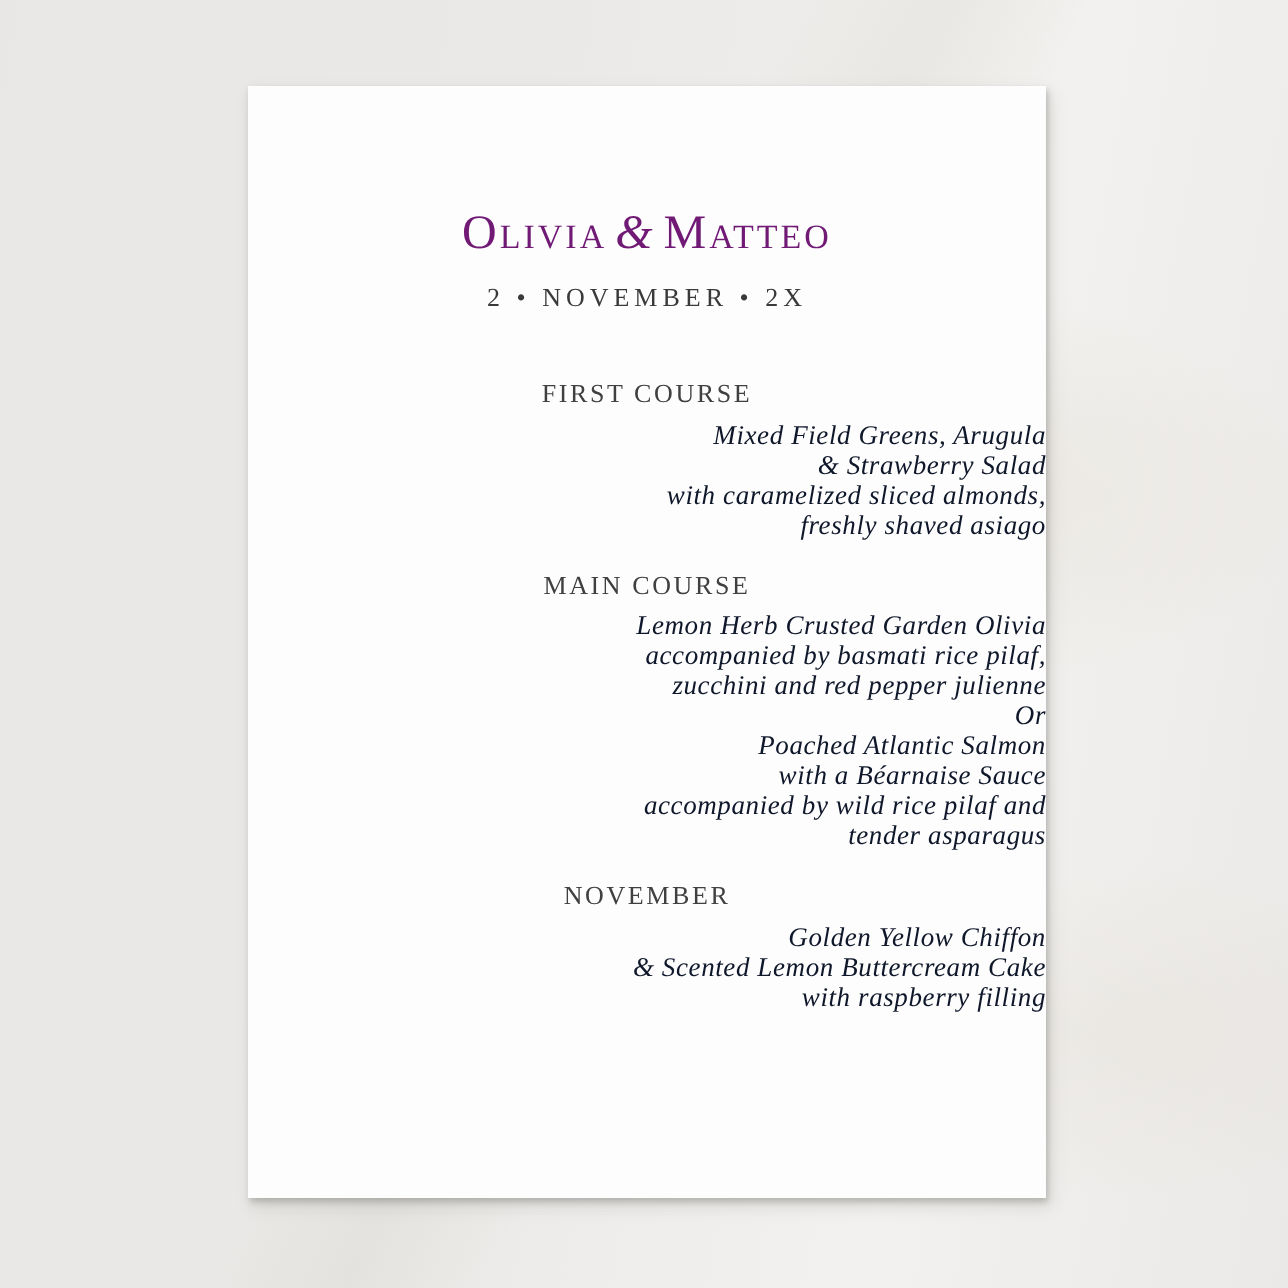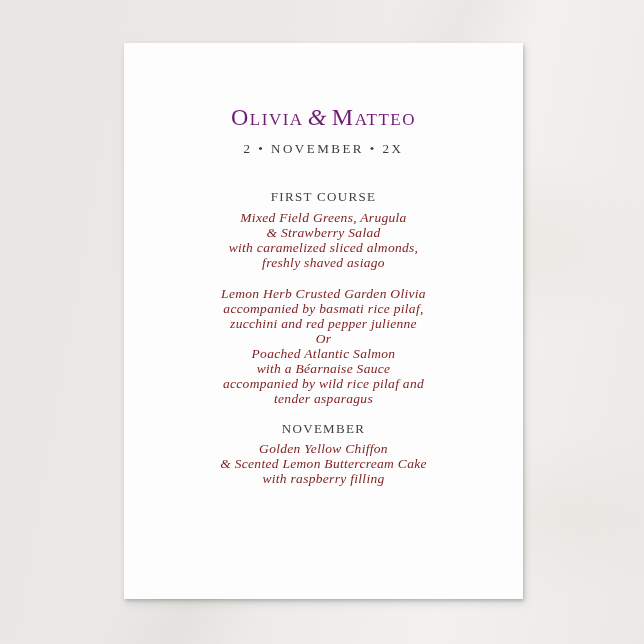--- a/index.html
+++ b/index.html
@@ -73,22 +73,23 @@
     line-height: 13.5px;
     letter-spacing: 1.3px;
     color: #404040;
     margin-bottom: 6px;
   }
 
   .section-line {
     font-style: italic;
     font-size: 13.5px;
     line-height: 15px;
-    color: #7f1d1d;
+    color: #0f172a;
     letter-spacing: 0.3px;
+    text-align: right;
   }
 </style>
 </head>
 <body>
 
 <div class="backdrop">
   <div class="card">
 
     <div class="title">
       <span>Olivia</span><span class="amp">&amp;</span><span>Matteo</span>
@@ -100,20 +101,21 @@
 
       <div class="section">
         <div class="section-heading">FIRST COURSE</div>
         <div class="section-line">Mixed Field Greens, Arugula</div>
         <div class="section-line">&amp; Strawberry Salad</div>
         <div class="section-line">with caramelized sliced almonds,</div>
         <div class="section-line">freshly shaved asiago</div>
       </div>
 
       <div class="section">
+        <div class="section-heading">MAIN COURSE</div>
         <div class="section-line">Lemon Herb Crusted Garden Olivia</div>
         <div class="section-line">accompanied by basmati rice pilaf,</div>
         <div class="section-line">zucchini and red pepper julienne</div>
         <div class="section-line">Or</div>
         <div class="section-line">Poached Atlantic Salmon</div>
         <div class="section-line">with a Béarnaise Sauce</div>
         <div class="section-line">accompanied by wild rice pilaf and</div>
         <div class="section-line">tender asparagus</div>
       </div>
 

